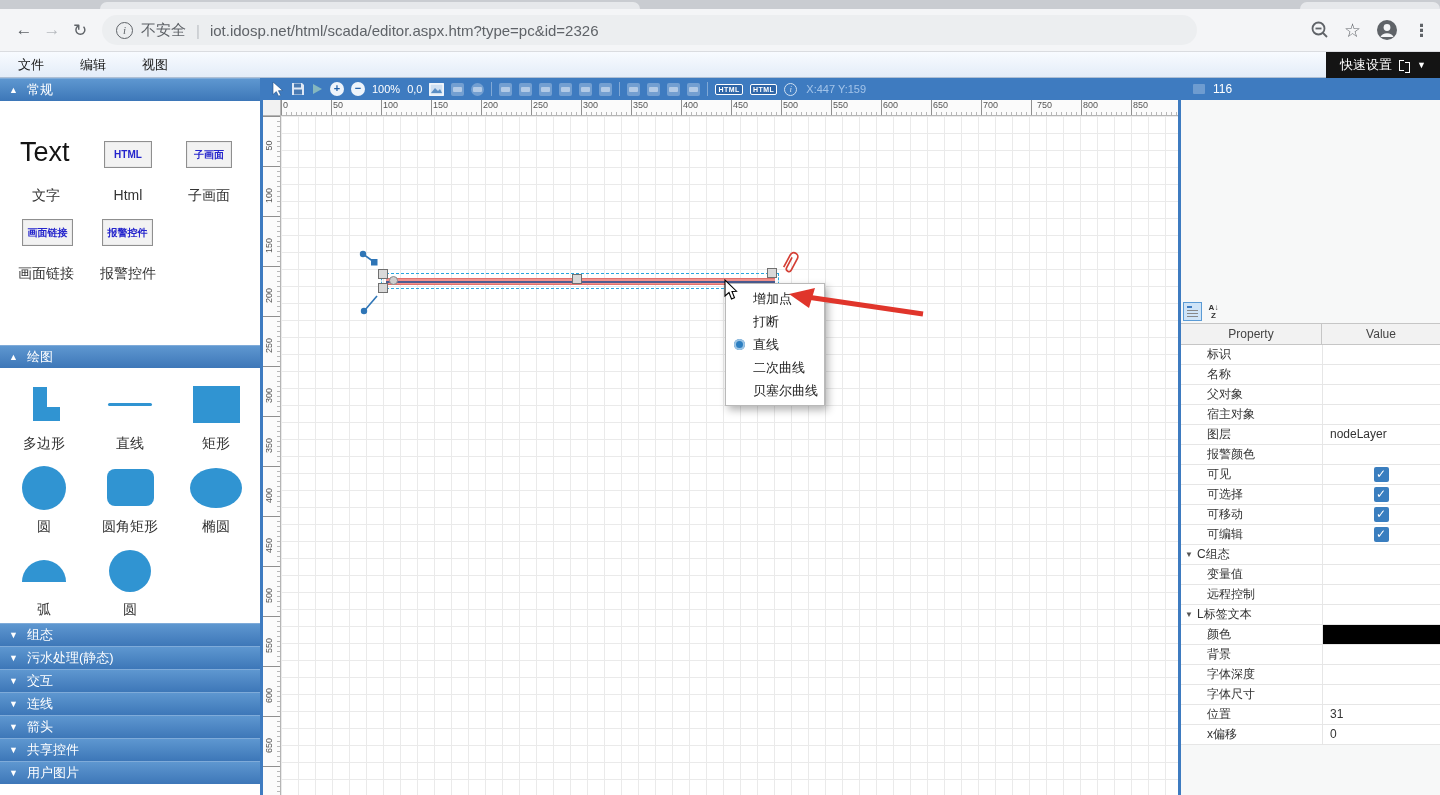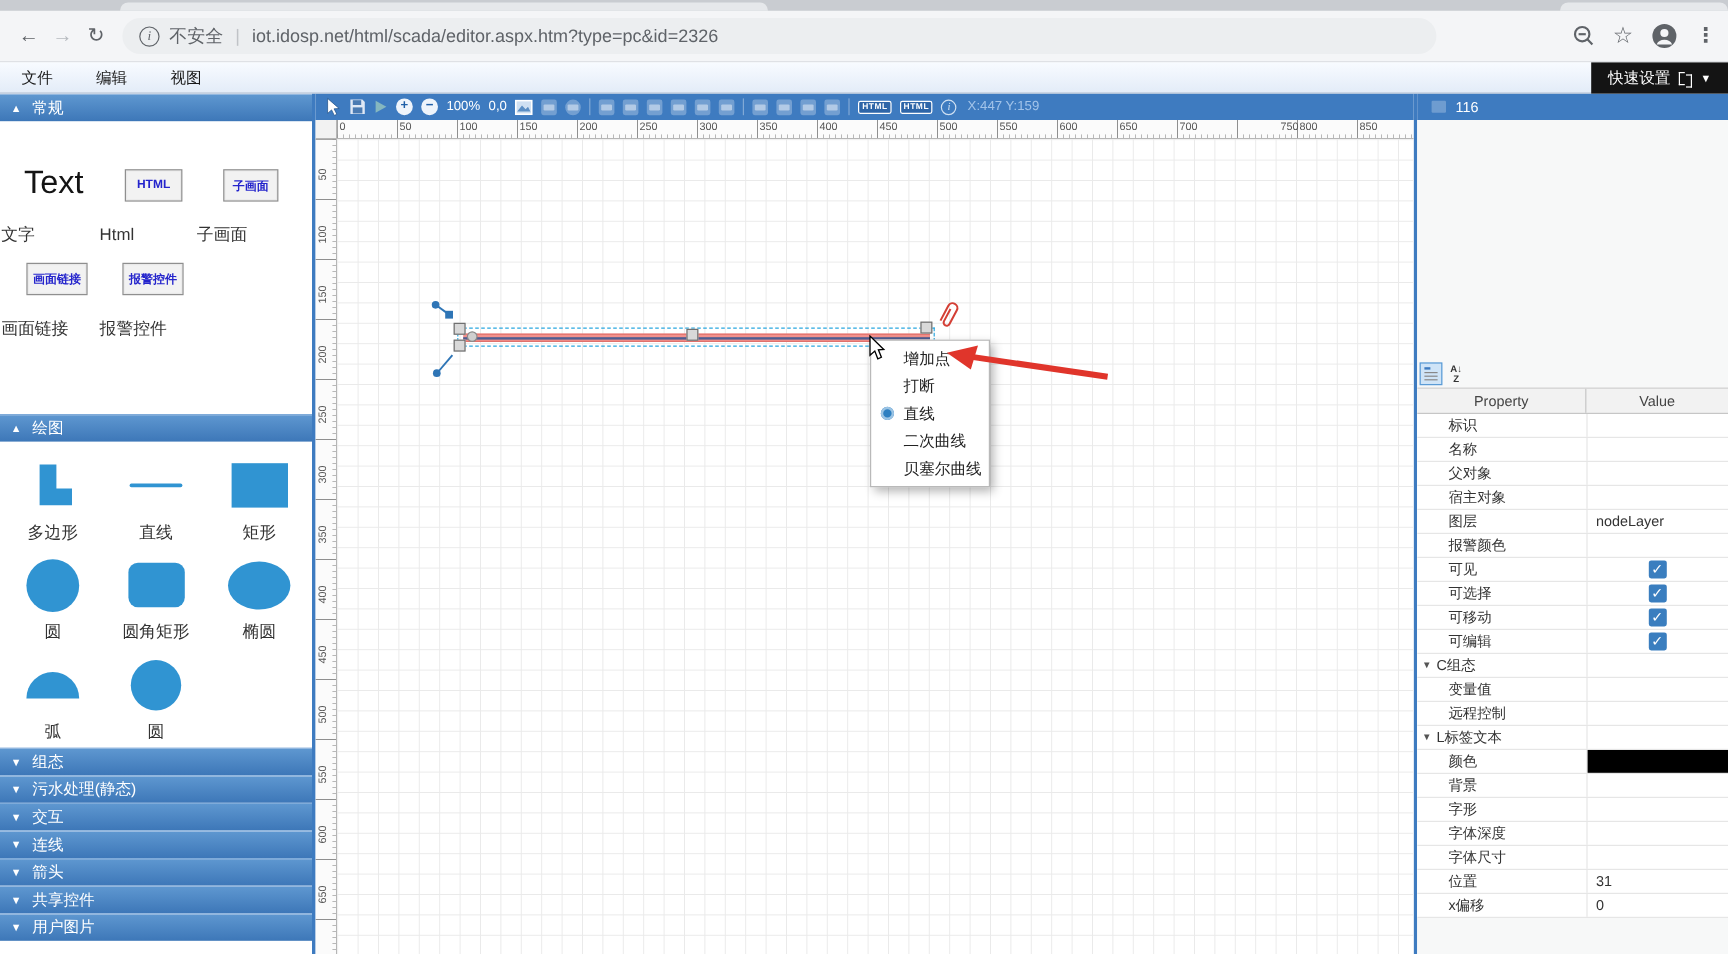--- a/index.html
+++ b/index.html
@@ -33,21 +33,21 @@
   .app { display:flex; height:717px; }
   .splitter { width:3px; background:#3e7bc0; flex:none; }
 
   
   .palette { width:260px; flex:none; background:#fff; display:flex; flex-direction:column; overflow:hidden; }
   .sec-header { height:23px; flex:none; background:linear-gradient(#5e97d0,#3d77b8); color:#fff; display:flex; align-items:center; padding-left:9px; font-size:13px; border-top:1px solid #7fabd9; }
   .sec-header .tri { font-size:9px; margin-right:9px; }
   .general-area { height:244px; position:relative; flex:none;padding-left:32px; }
   .text-preview { position:absolute; left:20px; top:36px; font-size:27px; color:#141414; }
   .pal-btn { position:absolute; height:27px; background:#f2f2f2; border:1px solid #8f8f8f; box-shadow:inset 0 0 0 1px #e9e9e9; color:#2424cc; font-weight:bold; font-size:10px; display:flex; align-items:center; justify-content:center; }
-  .pal-label { position:absolute; font-size:14px; color:#333; width:90px; text-align:left; }
+  .pal-label { position:absolute; font-size:14px; color:#333; width:90px; text-align:center; }
   .draw-area { display:grid; grid-template-columns:86px 86px 86px; justify-content:center; padding-top:6px; flex:none; }
   .draw-cell { height:83px; display:flex; flex-direction:column; align-items:center; justify-content:flex-end; padding-bottom:2px; }
   .draw-cell .ic { flex:1; display:flex; align-items:center; justify-content:center; width:100%; }
   .draw-cell .lb { font-size:14px; color:#333; height:20px; }
   .shp { background:#3094d2; }
 
   
   .canvas-col { flex:1; display:flex; flex-direction:column; min-width:0; }
   .canvas-toolbar { height:22px; flex:none; background:#3e7bc0; display:flex; align-items:center; padding-left:8px; gap:7px; color:#fff; overflow:hidden; }
   .tb-txt { font-size:11px; color:#fff; }
@@ -324,21 +324,21 @@
           <span style="left: 252px;">250</span>
           <span style="left: 302px;">300</span>
           <span style="left: 352px;">350</span>
           <span style="left: 402px;">400</span>
           <span style="left: 452px;">450</span>
           <span style="left: 502px;">500</span>
           <span style="left: 552px;">550</span>
           <span style="left: 602px;">600</span>
           <span style="left: 652px;">650</span>
           <span style="left: 702px;">700</span>
-          <span style="left: 762px; padding-left: 24px;">750</span>
+          <span style="left: 732px; padding-left: 24px;">750</span>
           <span style="left: 802px;">800</span>
           <span style="left: 852px;">850</span>
         </div>
     </div>
     <div class="canvas-body">
       <div class="ruler-left" id="ruler-left">
           <span style="top: 24px;">50</span>
           <span style="top: 74px;">100</span>
           <span style="top: 124px;">150</span>
           <span style="top: 174px;">200</span>
@@ -489,24 +489,20 @@
               <div class="pg-label">颜色</div>
               <div class="pg-value">
                 <span class="swatch" style="background: rgb(0, 0, 0);"></span>
               </div>
             </div>
             <div class="pg-row">
               <div class="pg-label">背景</div>
               <div class="pg-value"></div>
             </div>
             <div class="pg-row">
-              <div class="pg-label">字形</div>
-              <div class="pg-value"></div>
-            </div>
-            <div class="pg-row">
               <div class="pg-label">字体深度</div>
               <div class="pg-value"></div>
             </div>
             <div class="pg-row">
               <div class="pg-label">字体尺寸</div>
               <div class="pg-value"></div>
             </div>
             <div class="pg-row">
               <div class="pg-label">位置</div>
               <div class="pg-value">31</div>

